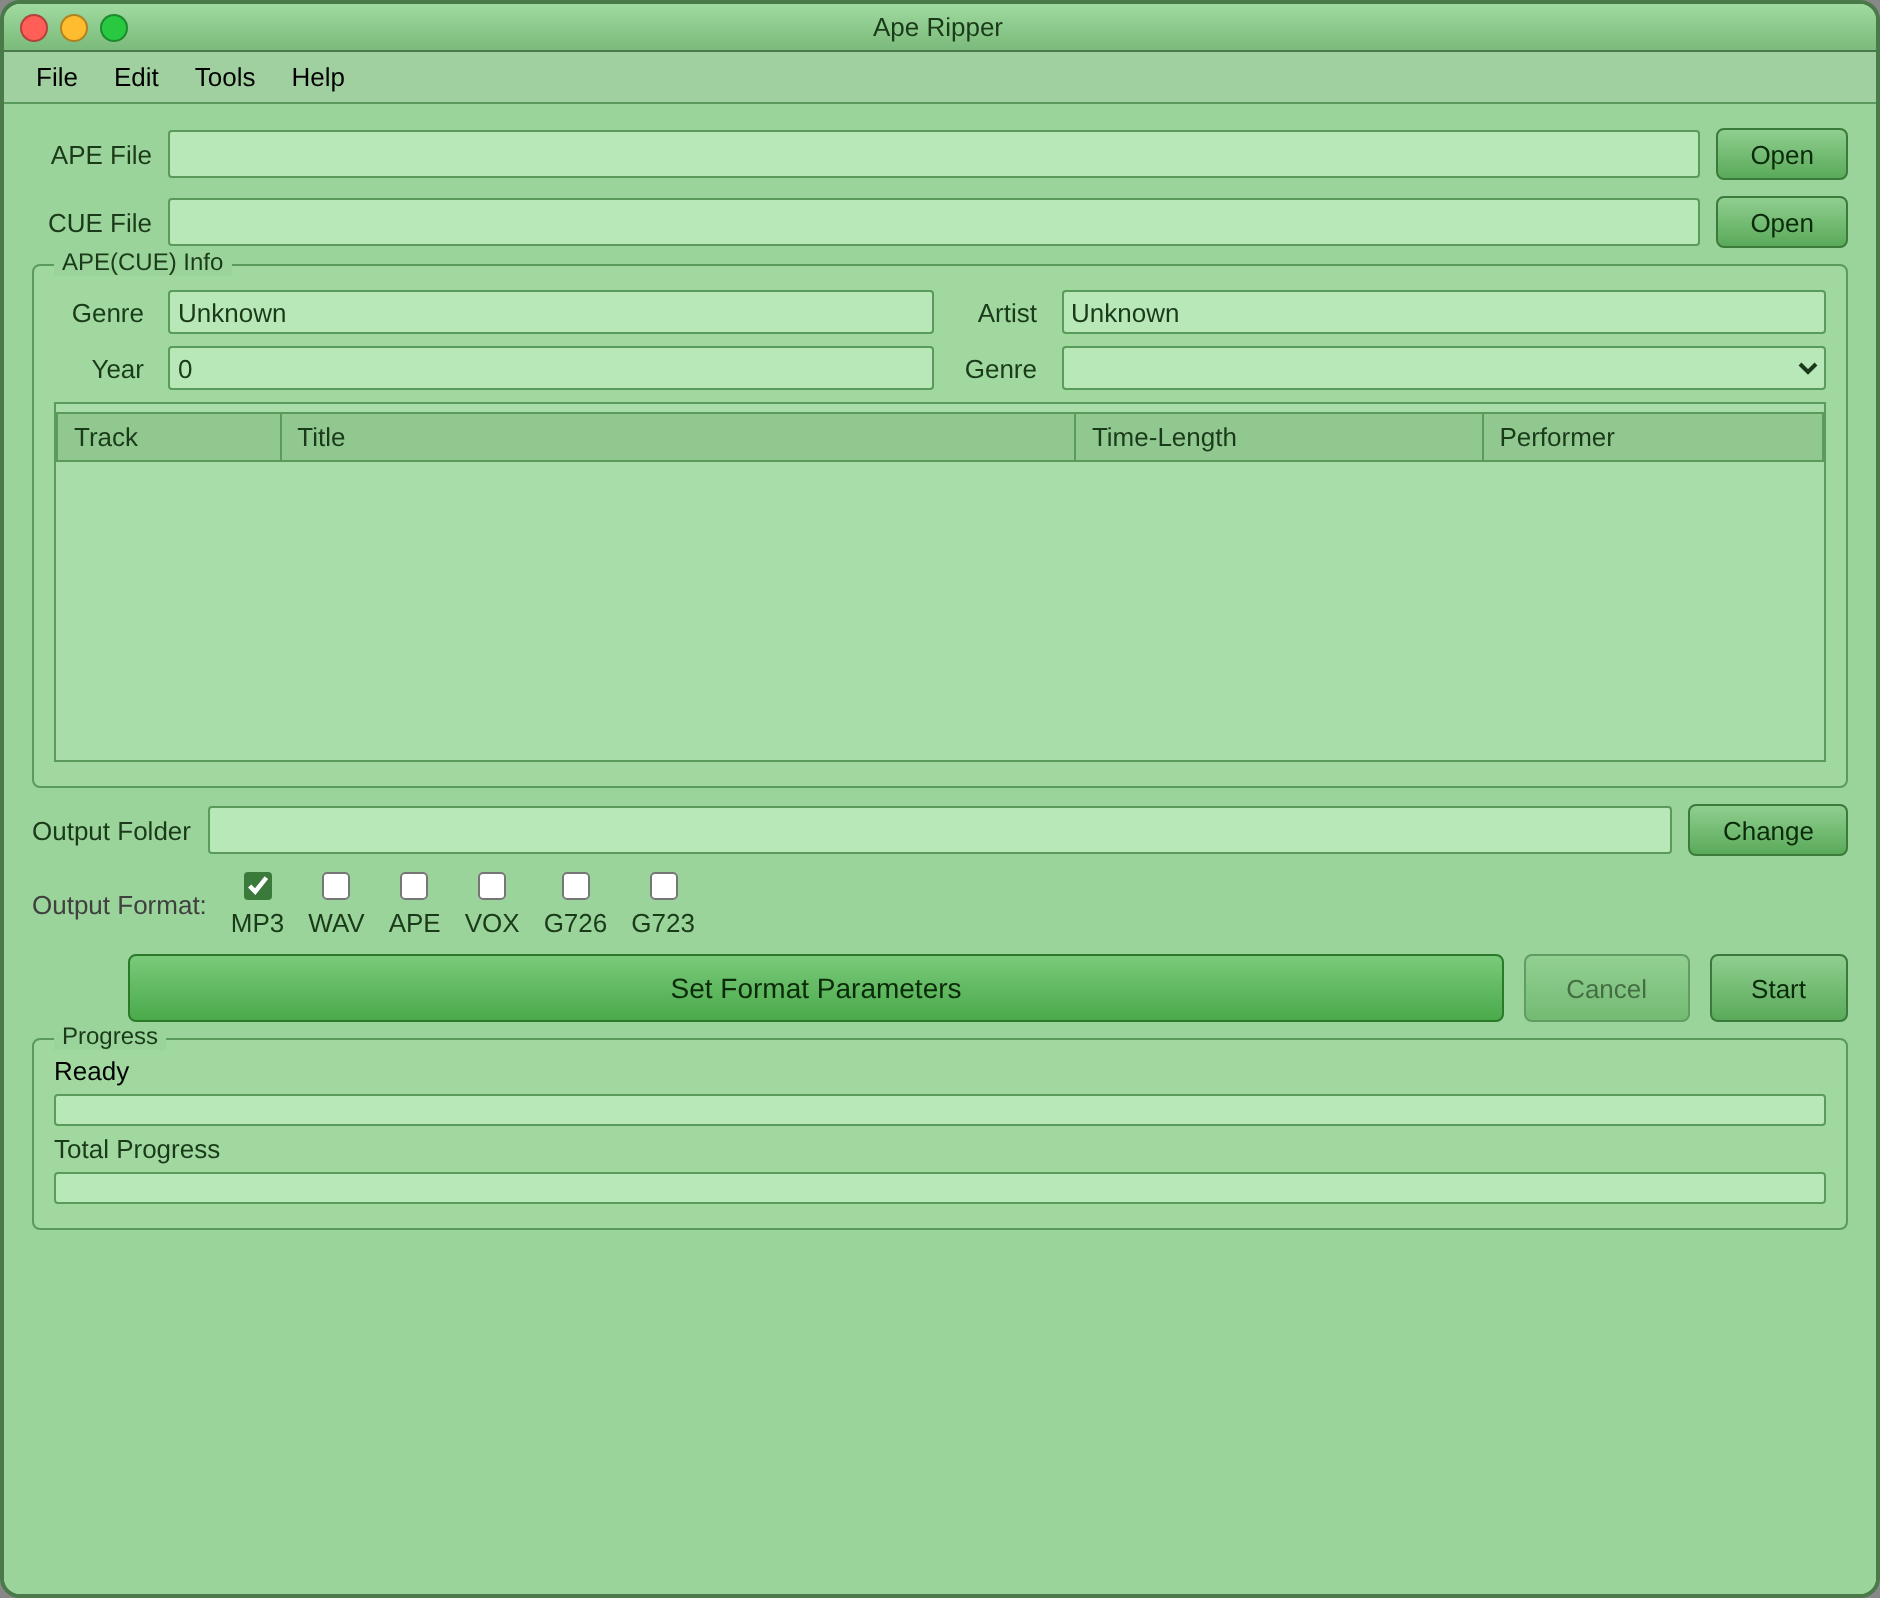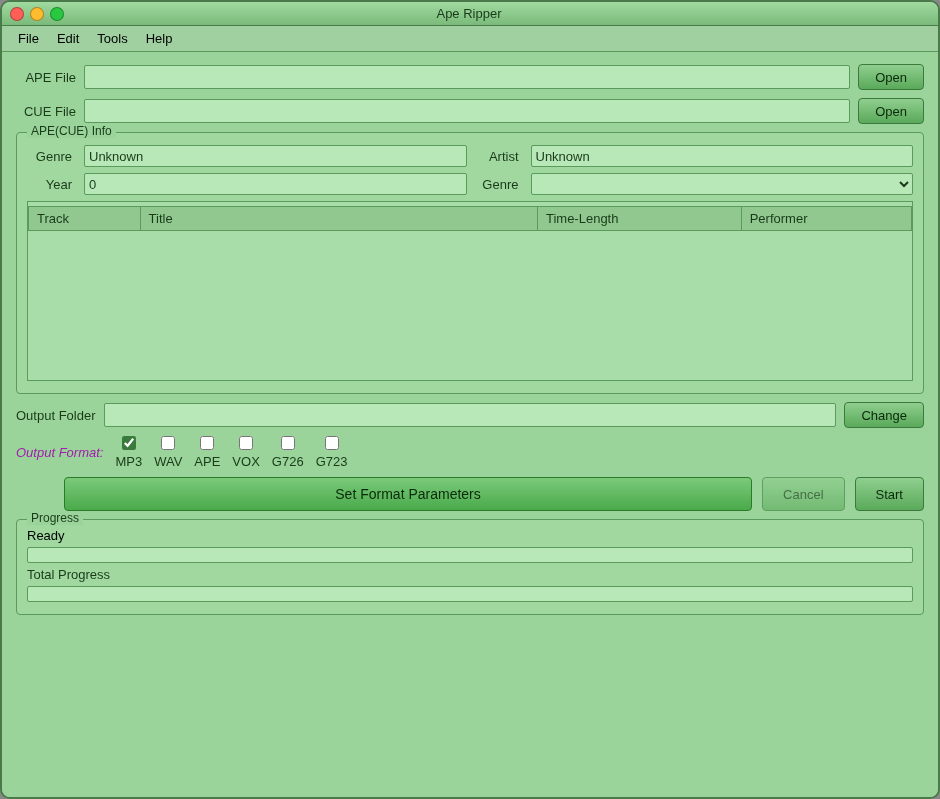--- a/index.html
+++ b/index.html
@@ -201,23 +201,22 @@
     }
 
     .format-row {
       display: flex;
       align-items: center;
       gap: 12px;
       flex-wrap: wrap;
     }
 
     .format-label {
-      color: #a21caf;
-      font-size: 13px;
-      font-style: italic;
+      color: #404040;
+      font-size: 13px;
     }
 
     .format-option {
       display: flex;
       align-items: center;
       gap: 4px;
       cursor: pointer;
       flex-direction: column;
     }
 

